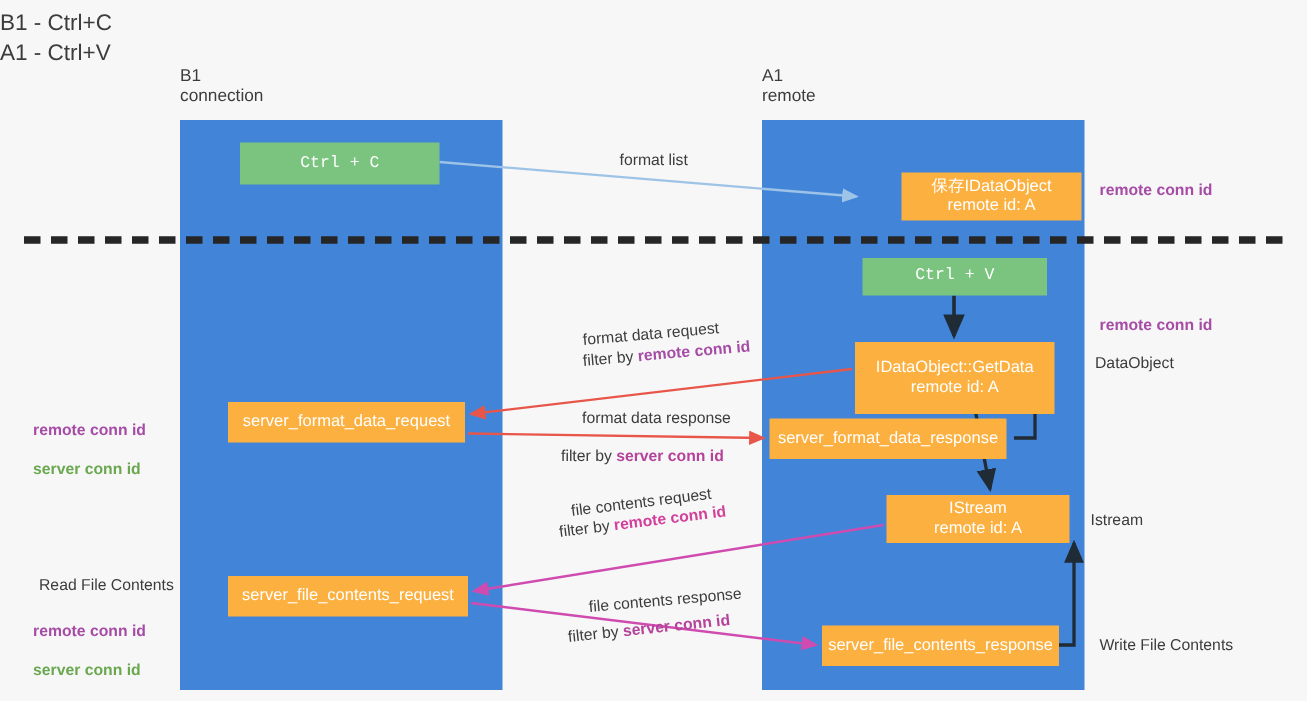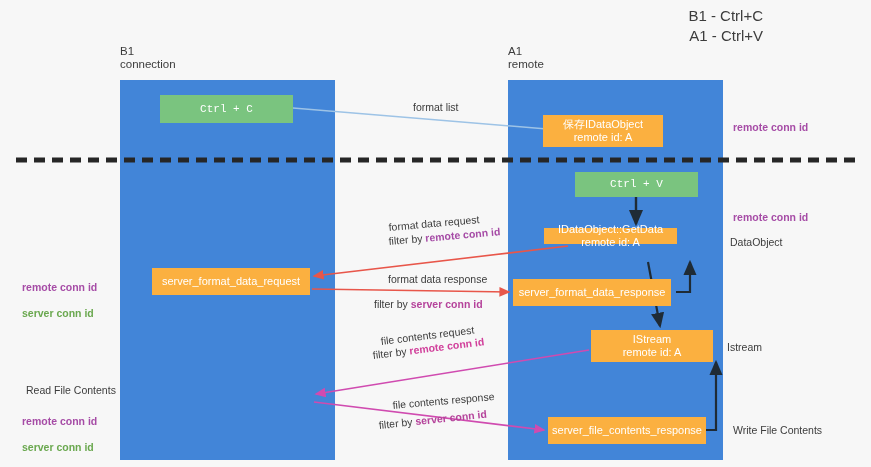--- a/index.html
+++ b/index.html
@@ -13,43 +13,43 @@
   #stage{position:absolute;left:0;top:0;width:871px;height:467px;}
 
   
   .lane{position:absolute;background:#4285d8;}
   #lane-b1{left:120px;top:80px;width:215px;height:380px;}
   #lane-a1{left:508px;top:80px;width:215px;height:380px;}
 
   
   #doc-title{
     position:absolute;left:0;top:6px;width:763px;
-    text-align:right;font-size:15px;color:#3c3c3c;line-height:20px;
+    text-align:left;font-size:15px;color:#3c3c3c;line-height:20px;
     white-space:pre-line;
   }
   .lane-head{
     position:absolute;text-align:left;font-size:11.5px;color:#3c3c3c;
     line-height:13px;white-space:pre-line;
   }
   #head-b1{left:120px;top:45px;width:215px;}
   #head-a1{left:508px;top:45px;width:215px;}
 
   
   .node{
     position:absolute;display:flex;align-items:center;justify-content:center;
     text-align:center;color:#ffffff;font-size:11px;line-height:13px;
     white-space:pre-line;box-sizing:border-box;padding:2px 4px;
   }
   .green{background:#7ac47f;font-family:Liberation Mono, monospace;}
   .orange{background:#fbb040;}
 
   #n-ctrlc{left:160px;top:95px;width:133px;height:28px;}
-  #n-idataobject{left:543px;top:115px;width:120px;height:32px;}
+  #n-idataobject{left:601px;top:115px;width:120px;height:32px;}
   #n-ctrlv{left:575px;top:172px;width:123px;height:25px;}
-  #n-getdata{left:544px;top:228px;width:133px;height:16px;}
+  #n-getdata{left:570px;top:228px;width:133px;height:48px;}
   #n-sfdreq{left:152px;top:268px;width:158px;height:27px;}
   #n-sfdresp{left:513px;top:279px;width:158px;height:27px;}
   #n-istream{left:591px;top:330px;width:122px;height:32px;}
   #n-sfcreq{left:152px;top:384px;width:160px;height:27px;}
   #n-sfcresp{left:548px;top:417px;width:158px;height:27px;}
 
   
   .side-note{
     position:absolute;font-size:10.5px;line-height:13px;white-space:pre-line;
   }
@@ -141,20 +141,21 @@
   <div class="node green" id="n-ctrlc">Ctrl + C</div>
   <div class="node orange" id="n-idataobject">保存IDataObject
 remote id: A</div>
   <div class="node green" id="n-ctrlv">Ctrl + V</div>
   <div class="node orange" id="n-getdata">IDataObject::GetData
 remote id: A</div>
   <div class="node orange" id="n-sfdreq">server_format_data_request</div>
   <div class="node orange" id="n-sfdresp">server_format_data_response</div>
   <div class="node orange" id="n-istream">IStream
 remote id: A</div>
+  <div class="node orange" id="n-sfcreq">server_file_contents_request</div>
   <div class="node orange" id="n-sfcresp">server_file_contents_response</div>
 
   <div class="edge-label" id="lbl-formatlist">format list</div>
 
   <div class="edge-label" id="lbl-fdreq">format data request</div>
   <div class="edge-label" id="lbl-fdreq2"><span>filter by </span><b class="purple">remote conn id</b></div>
 
   <div class="edge-label" id="lbl-fdresp">format data response</div>
   <div class="edge-label" id="lbl-fdresp2"><span>filter by </span><b class="magenta">server conn id</b></div>
 

